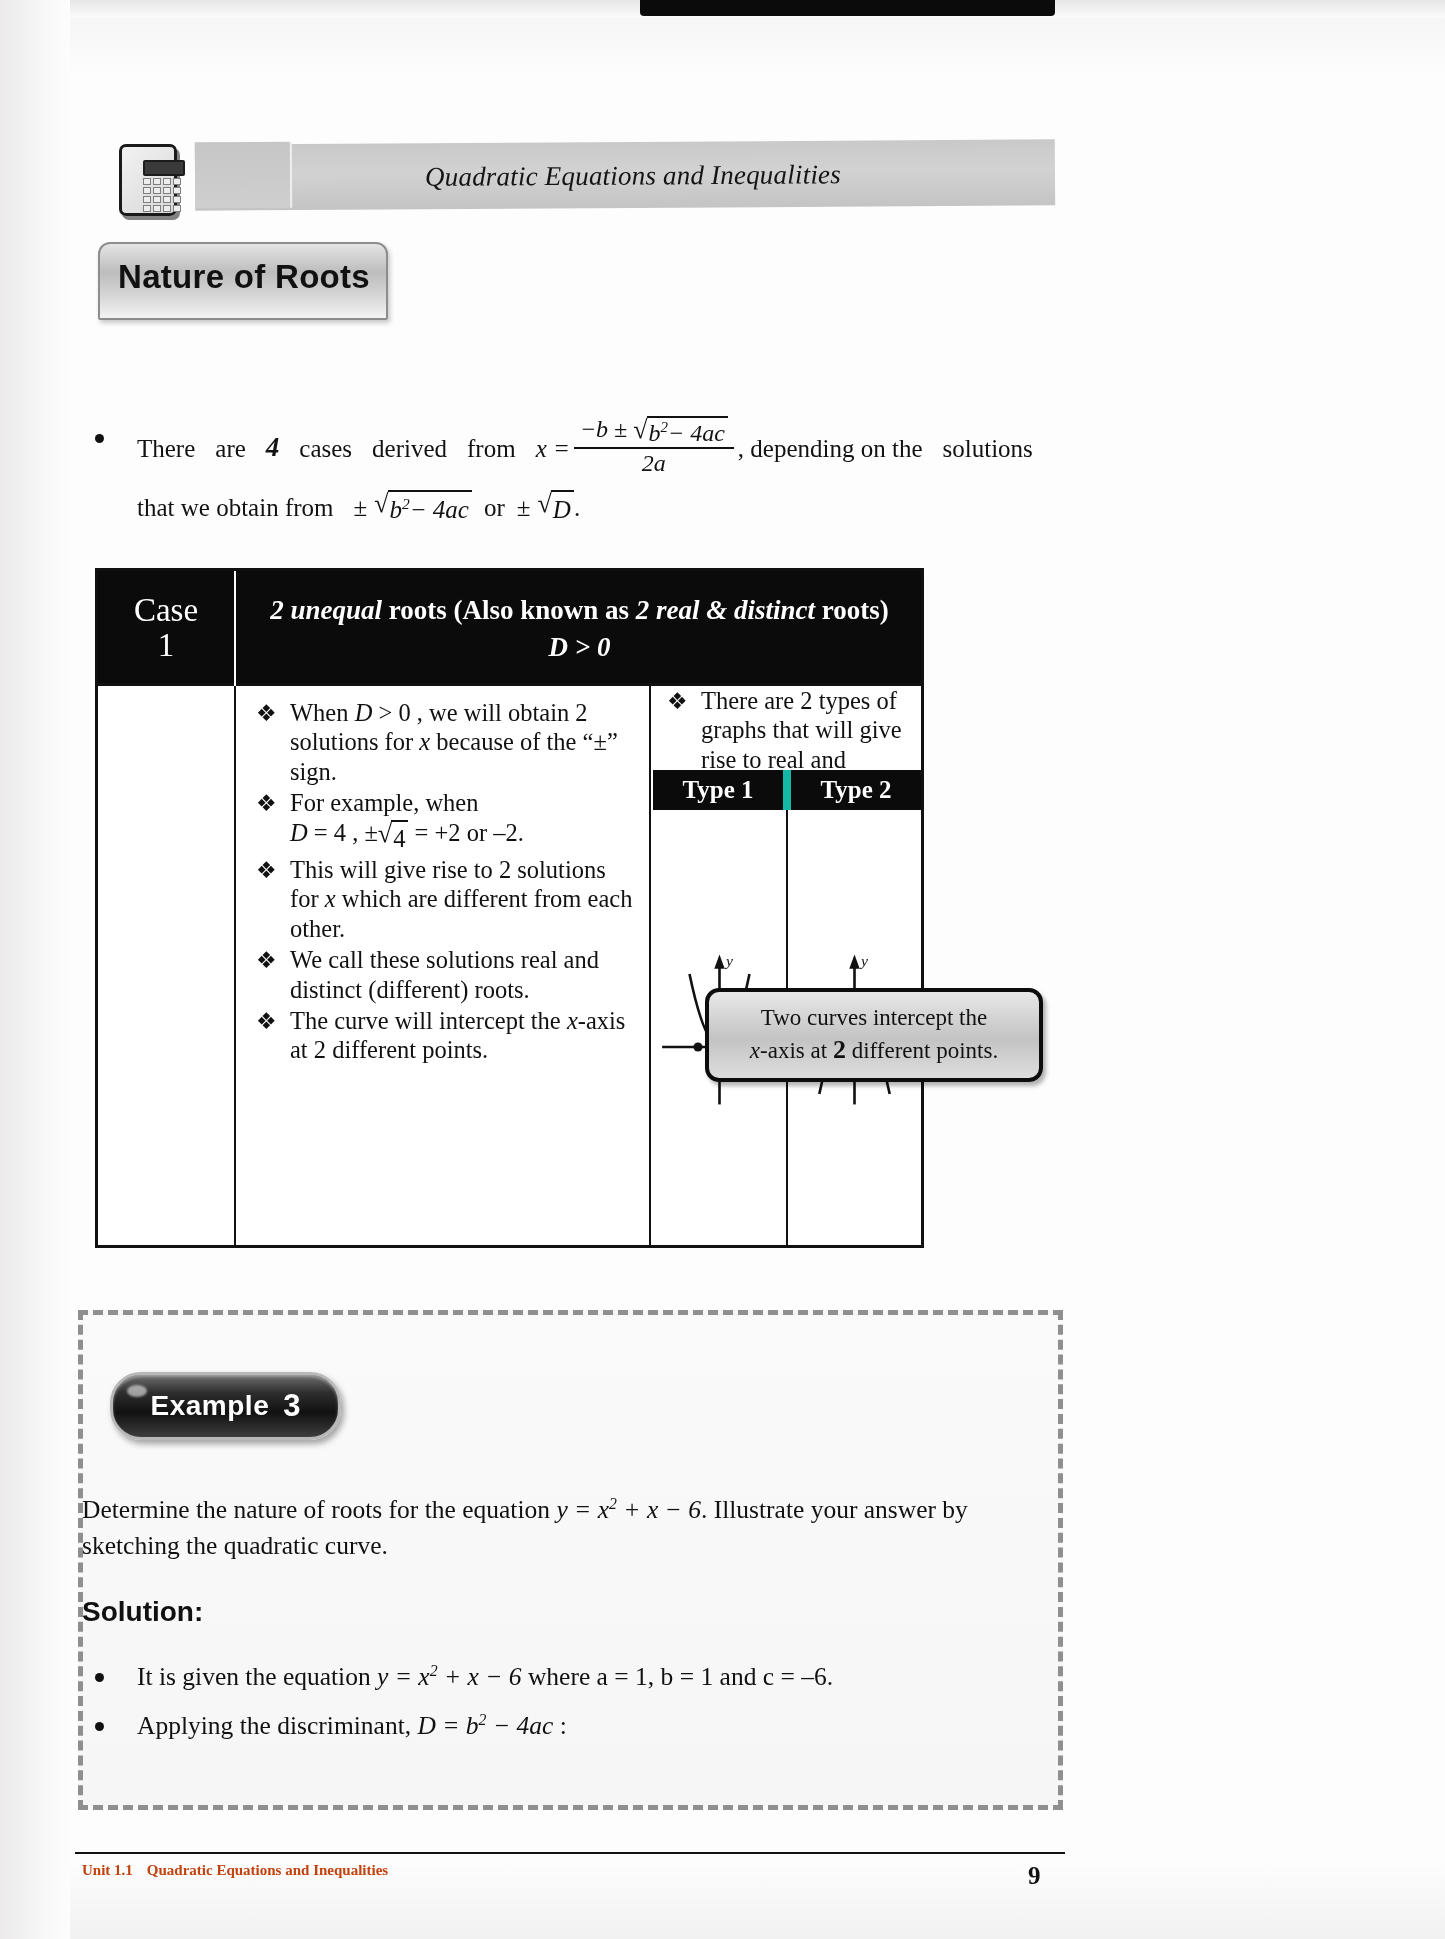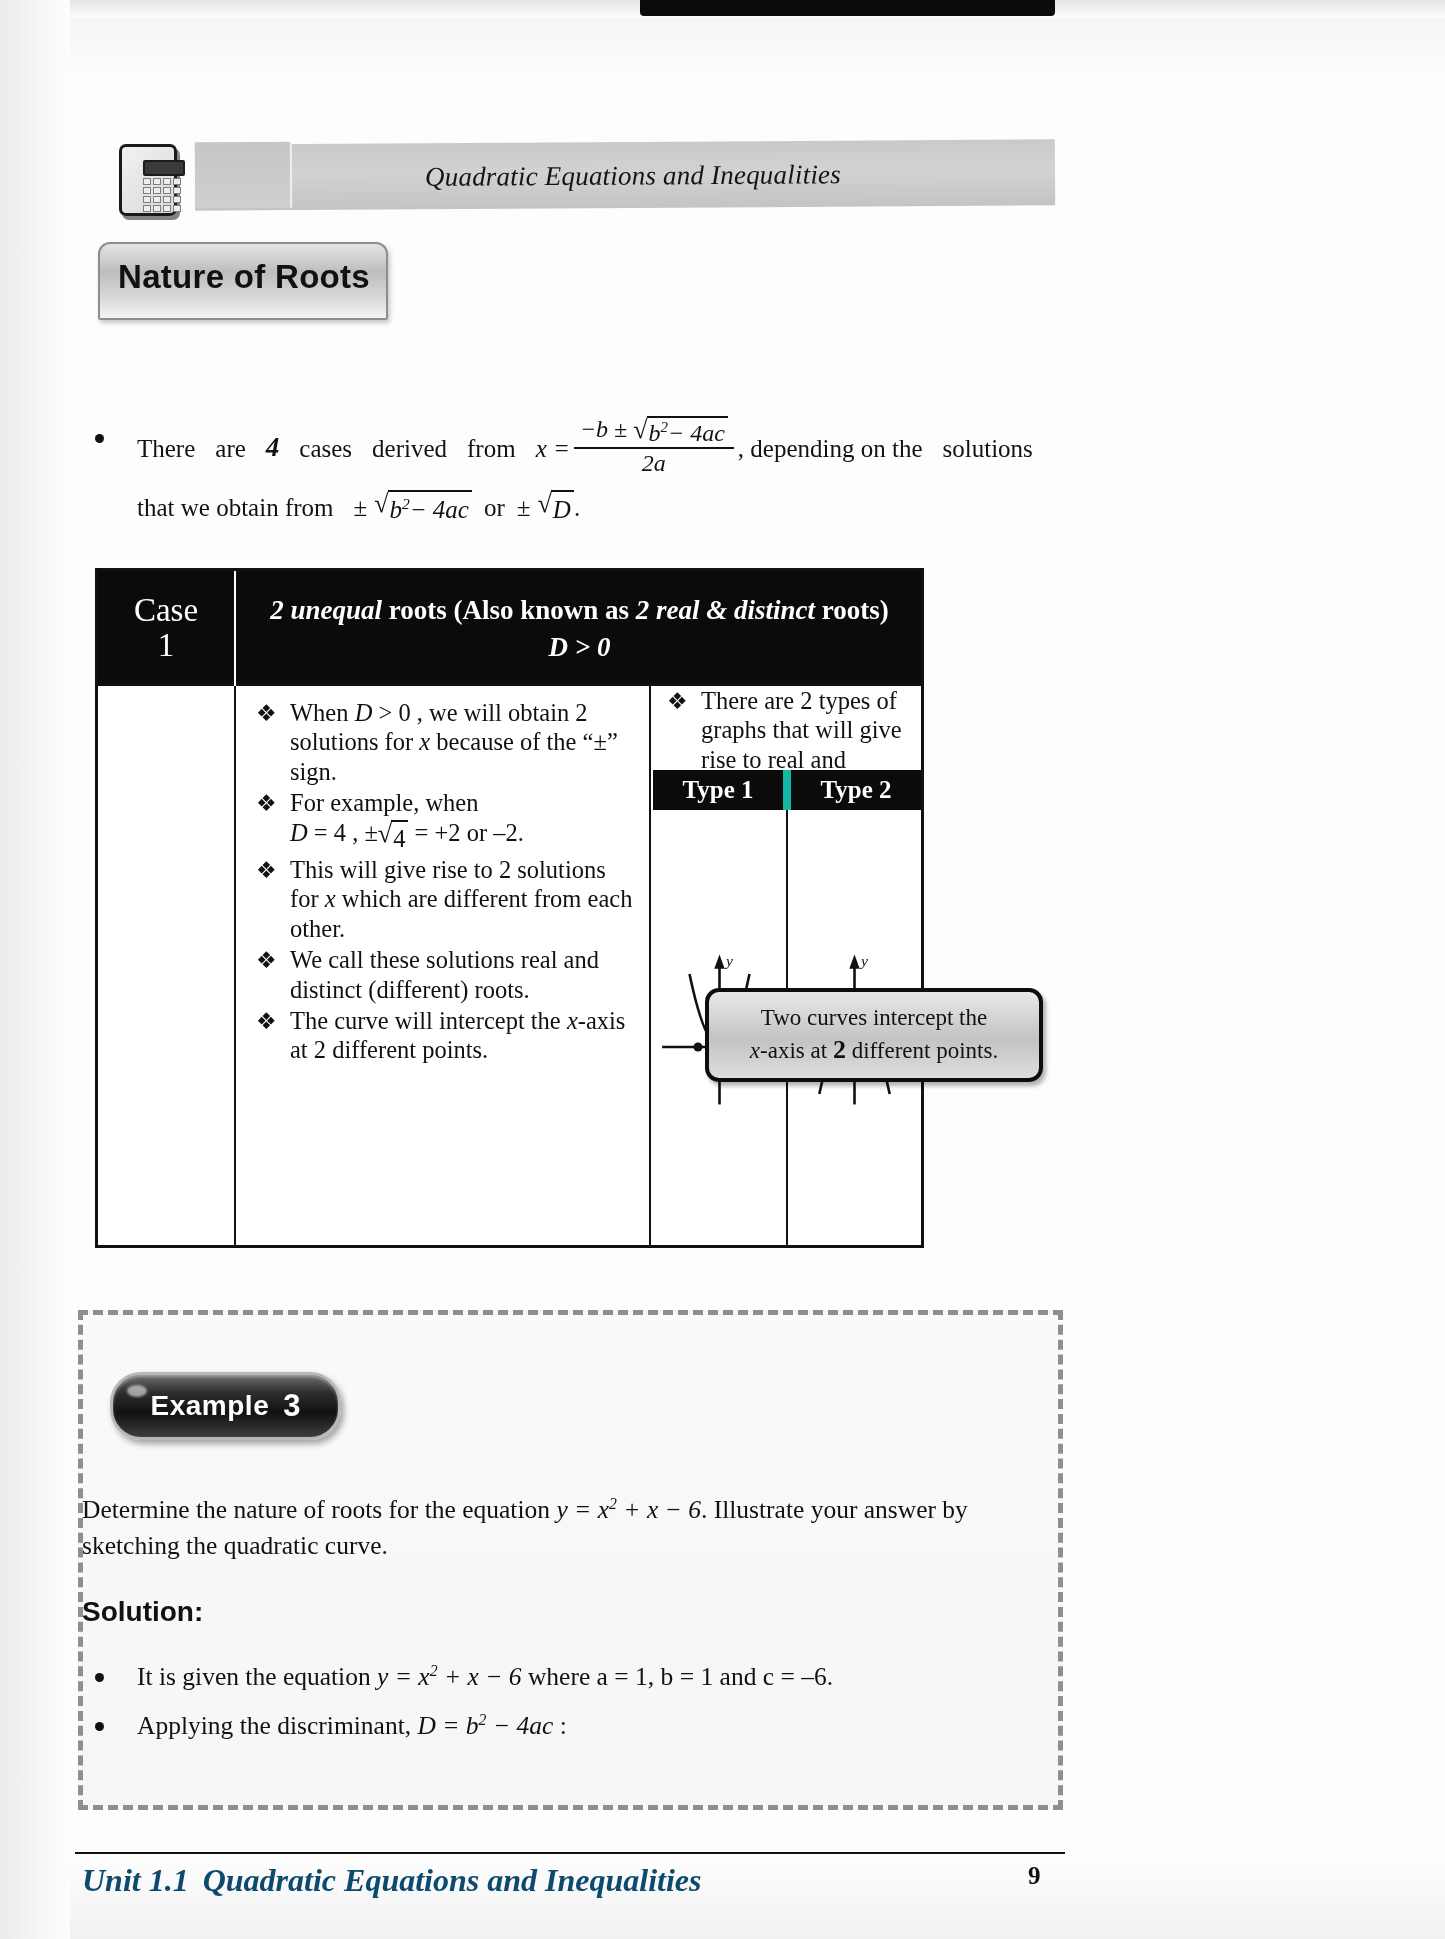--- a/index.html
+++ b/index.html
@@ -232,21 +232,21 @@
     position:absolute;left:95px;top:1660px;width:960px;font-size:25.5px;color:#111;
   }
   .sol-list .row{position:relative;padding-left:42px;margin-bottom:16px;line-height:1.3;}
   .sol-list .row .bd{position:absolute;left:0;top:13px;width:9px;height:9px;border-radius:50%;background:#111;}
 
   
   .foot-rule{
     position:absolute;left:75px;top:1852px;width:990px;height:2px;background:#111;
   }
   .foot-l{
-    position:absolute;left:82px;top:1862px;font-weight:bold;font-style:italic;font-size:32px;color:#0c4a6e;
+    position:absolute;left:82px;top:1862px;font-weight:bold;font-size:15px;color:#c2410c;
   }
   .foot-l .u{margin-right:14px;}
   .foot-r{
     position:absolute;left:1028px;top:1862px;font-weight:bold;font-size:25px;color:#111;
   }
 </style>
 </head>
 <body>
 
 <div class="page"></div>

